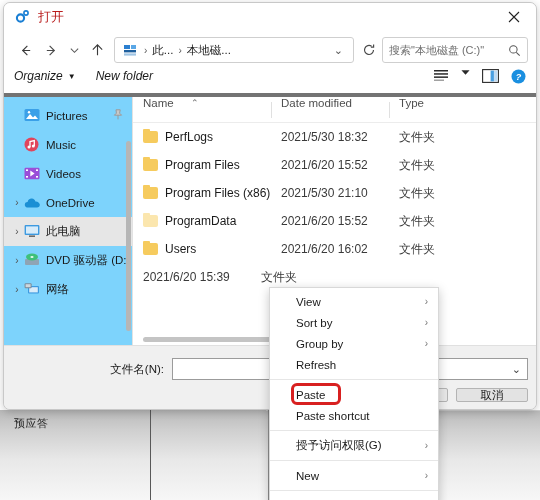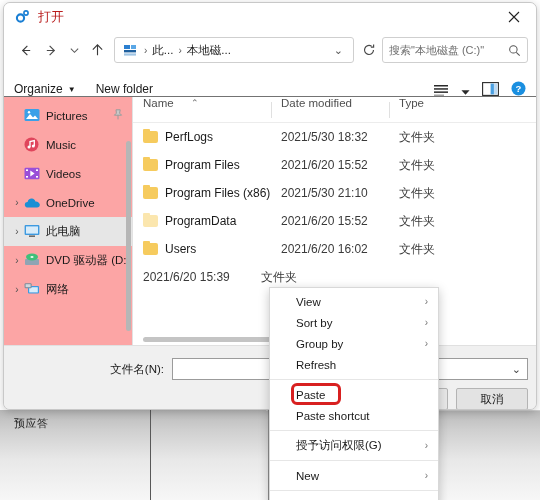--- a/index.html
+++ b/index.html
@@ -100,37 +100,38 @@
     display: flex; align-items: center; padding: 0 6px;
   }
   .search-ph {
     flex: 1 1 auto; font-size: 11px; color: #6e6e6e; white-space: nowrap; overflow: hidden;
   }
   .search-ico { color: #555; font-size: 12px; display: flex; align-items: center; }
 
   
   .cmdbar {
     height: 28px; background: #ffffff;
-    display: flex; align-items: flex-end; padding: 0 10px;
-    border-bottom: 1px solid #737373;
+    display: flex; align-items: flex-start; padding: 0 10px;
+    border-bottom: 4px solid #737373;
+    font-style: italic;
   }
   .cmd {
     font-size: 12px; color: #1a1a1a; margin-right: 20px;
     display: flex; align-items: center; cursor: pointer;
   }
   .cmd .caret { font-size: 8px; margin-left: 5px; color: #1a1a1a; }
   .cmd-spacer { flex: 1 1 auto; }
   .cmd-ico { margin-left: 12px; display: flex; align-items: center; cursor: pointer; }
 
   
   .body {
     position: relative; height: 248px; background: #ffffff; display: flex;
   }
   .tree {
-    width: 129px; flex: 0 0 auto; background: #fca5a5; position: relative;
+    width: 129px; flex: 0 0 auto; background: #7dd3fc; position: relative;
     padding-top: 4px; overflow: hidden;
   }
   .tnode {
     height: 29px; display: flex; align-items: center; padding-left: 6px; cursor: pointer;
     position: relative;
   }
   .tnode.sel { background: #e6e6e6; }
   .tnode .exp {
     width: 14px; font-size: 10px; color: #555; flex: 0 0 auto; text-align: center;
   }
@@ -209,21 +210,21 @@
     flex: 1 1 auto; height: 22px; margin-right: 8px;
     background: #ffffff; border: 1px solid #9b9b9b;
     display: flex; align-items: center; padding: 0 6px;
     font-size: 11.5px; color: #1a1a1a;
   }
   .fn-chev { margin-left: auto; font-size: 11px; color: #444; }
   .btnrow {
     position: absolute; right: 8px; top: 42px; display: flex; gap: 8px;
   }
   .dbtn {
-    width: 72px; height: 22px; background: #e3e3e3;
+    width: 72px; height: 14px; background: #e3e3e3;
     border: 1px solid #b4b4b4; border-radius: 2px;
     font-size: 11.5px; color: #1a1a1a;
     display: flex; align-items: center; justify-content: center; cursor: pointer;
   }
   .dbtn.primary { background: #e9e9e9; }
 
   
   .ctxmenu {
     position: absolute; left: 269px; top: 287px;
     width: 170px; background: #ffffff;

